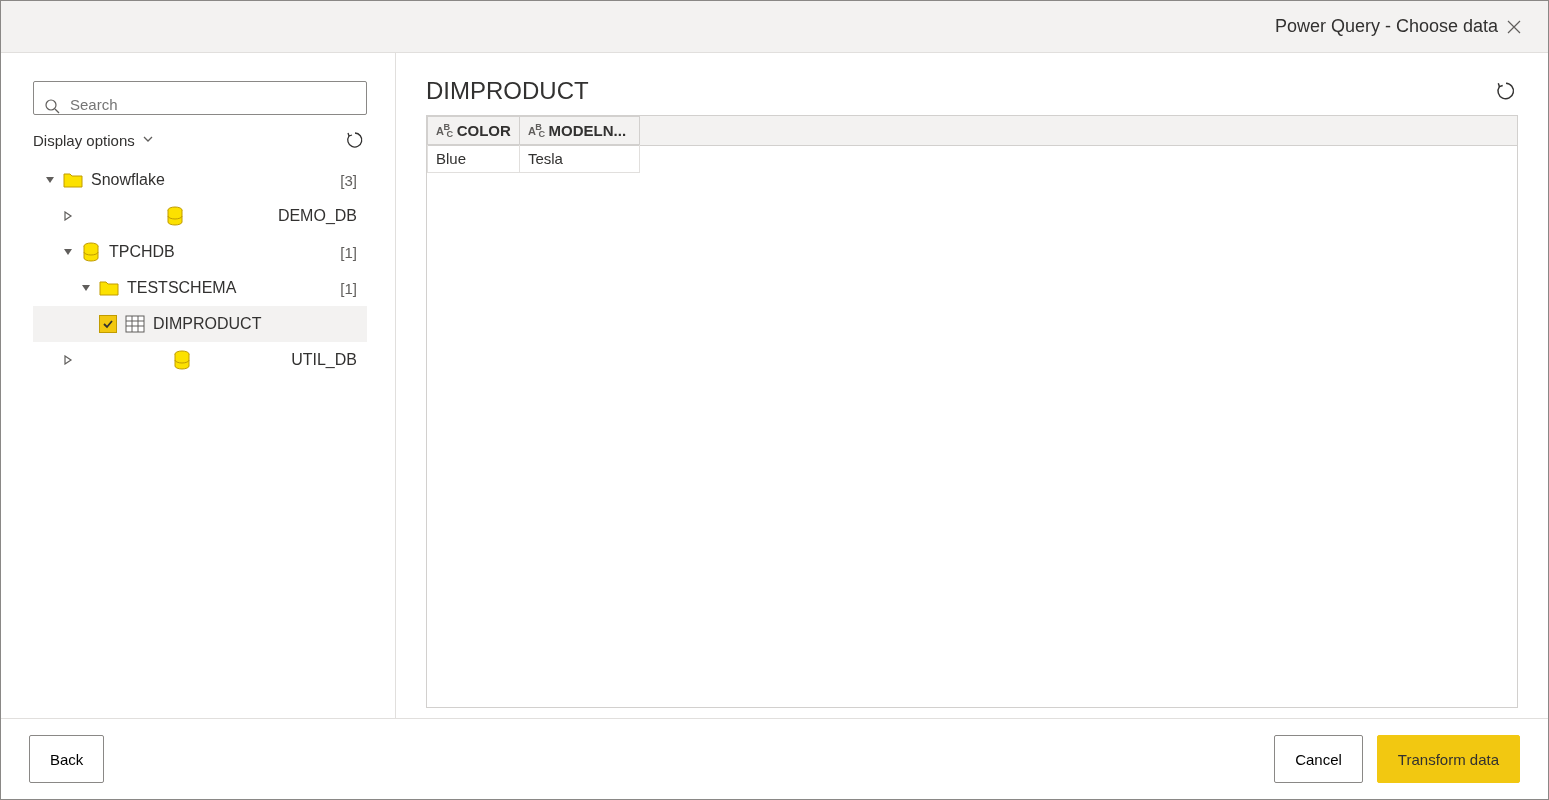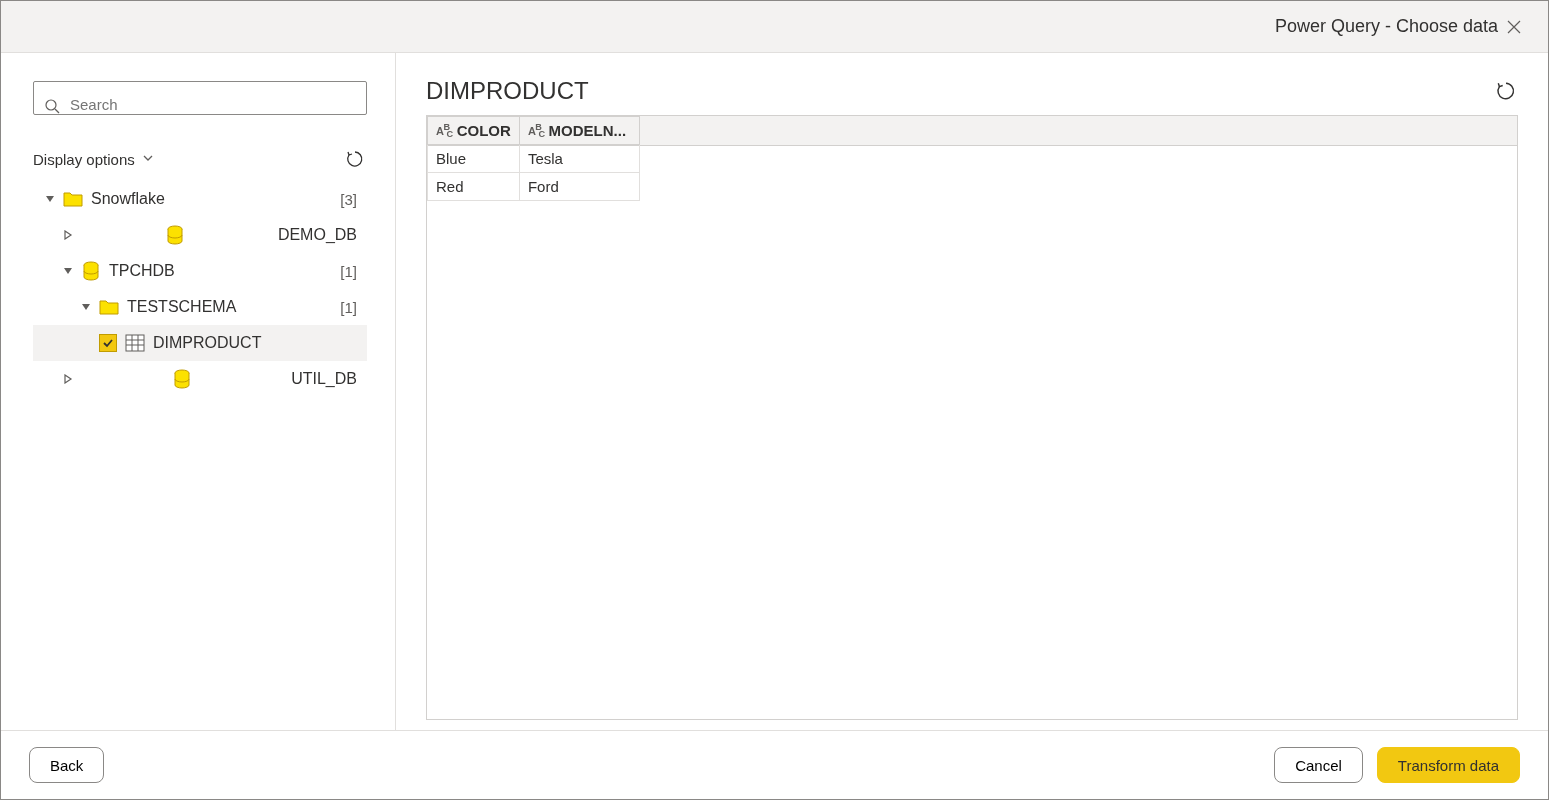--- a/index.html
+++ b/index.html
@@ -63,21 +63,21 @@
   .search-box input {
     border:none; outline:none;
     font-size:15px;
     flex:1;
     background:transparent;
   }
   .display-row {
     display:flex;
     align-items:center;
     justify-content:space-between;
-    margin-top:32px;
+    margin-top:13px;
     margin-bottom:4px;
   }
   .display-options {
     display:flex;align-items:center;gap:6px;
     font-size:15px;
     color:#323130;
     cursor:pointer;
   }
   .chevron-down {
     display:inline-block;
@@ -182,25 +182,25 @@
     font-weight:bold;
     letter-spacing:-0.5px;
   }
   .footer {
     border-top:1px solid #e1dfdd;
     padding: 16px 28px;
     display:flex;
     align-items:center;
   }
   .btn {
-    height:36px;
+    height:48px;
     padding: 0 20px;
     font-size:15px;
     border:1px solid #8a8886;
-    border-radius:8px;
+    border-radius:2px;
     background:#fff;
     cursor:pointer;
     display:inline-flex;align-items:center;justify-content:center;
   }
   .btn-primary {
     background:#f2c811;
     border-color:#f2c811;
     color:#323130;
   }
   .footer .spacer { flex:1; }
@@ -383,24 +383,20 @@
                   <span>MODELN...</span>
                 </div>
               </th>
             </tr>
           </thead>
           <tbody>
             <tr>
               <td>Blue</td>
               <td>Tesla</td>
             </tr>
-            <tr>
-              <td>Red</td>
-              <td>Ford</td>
-            </tr>
           </tbody>
         </table>
       </div>
     </div>
 
   </div>
 
   <div class="footer">
     <button class="btn">Back</button>
     <div class="spacer"></div>

